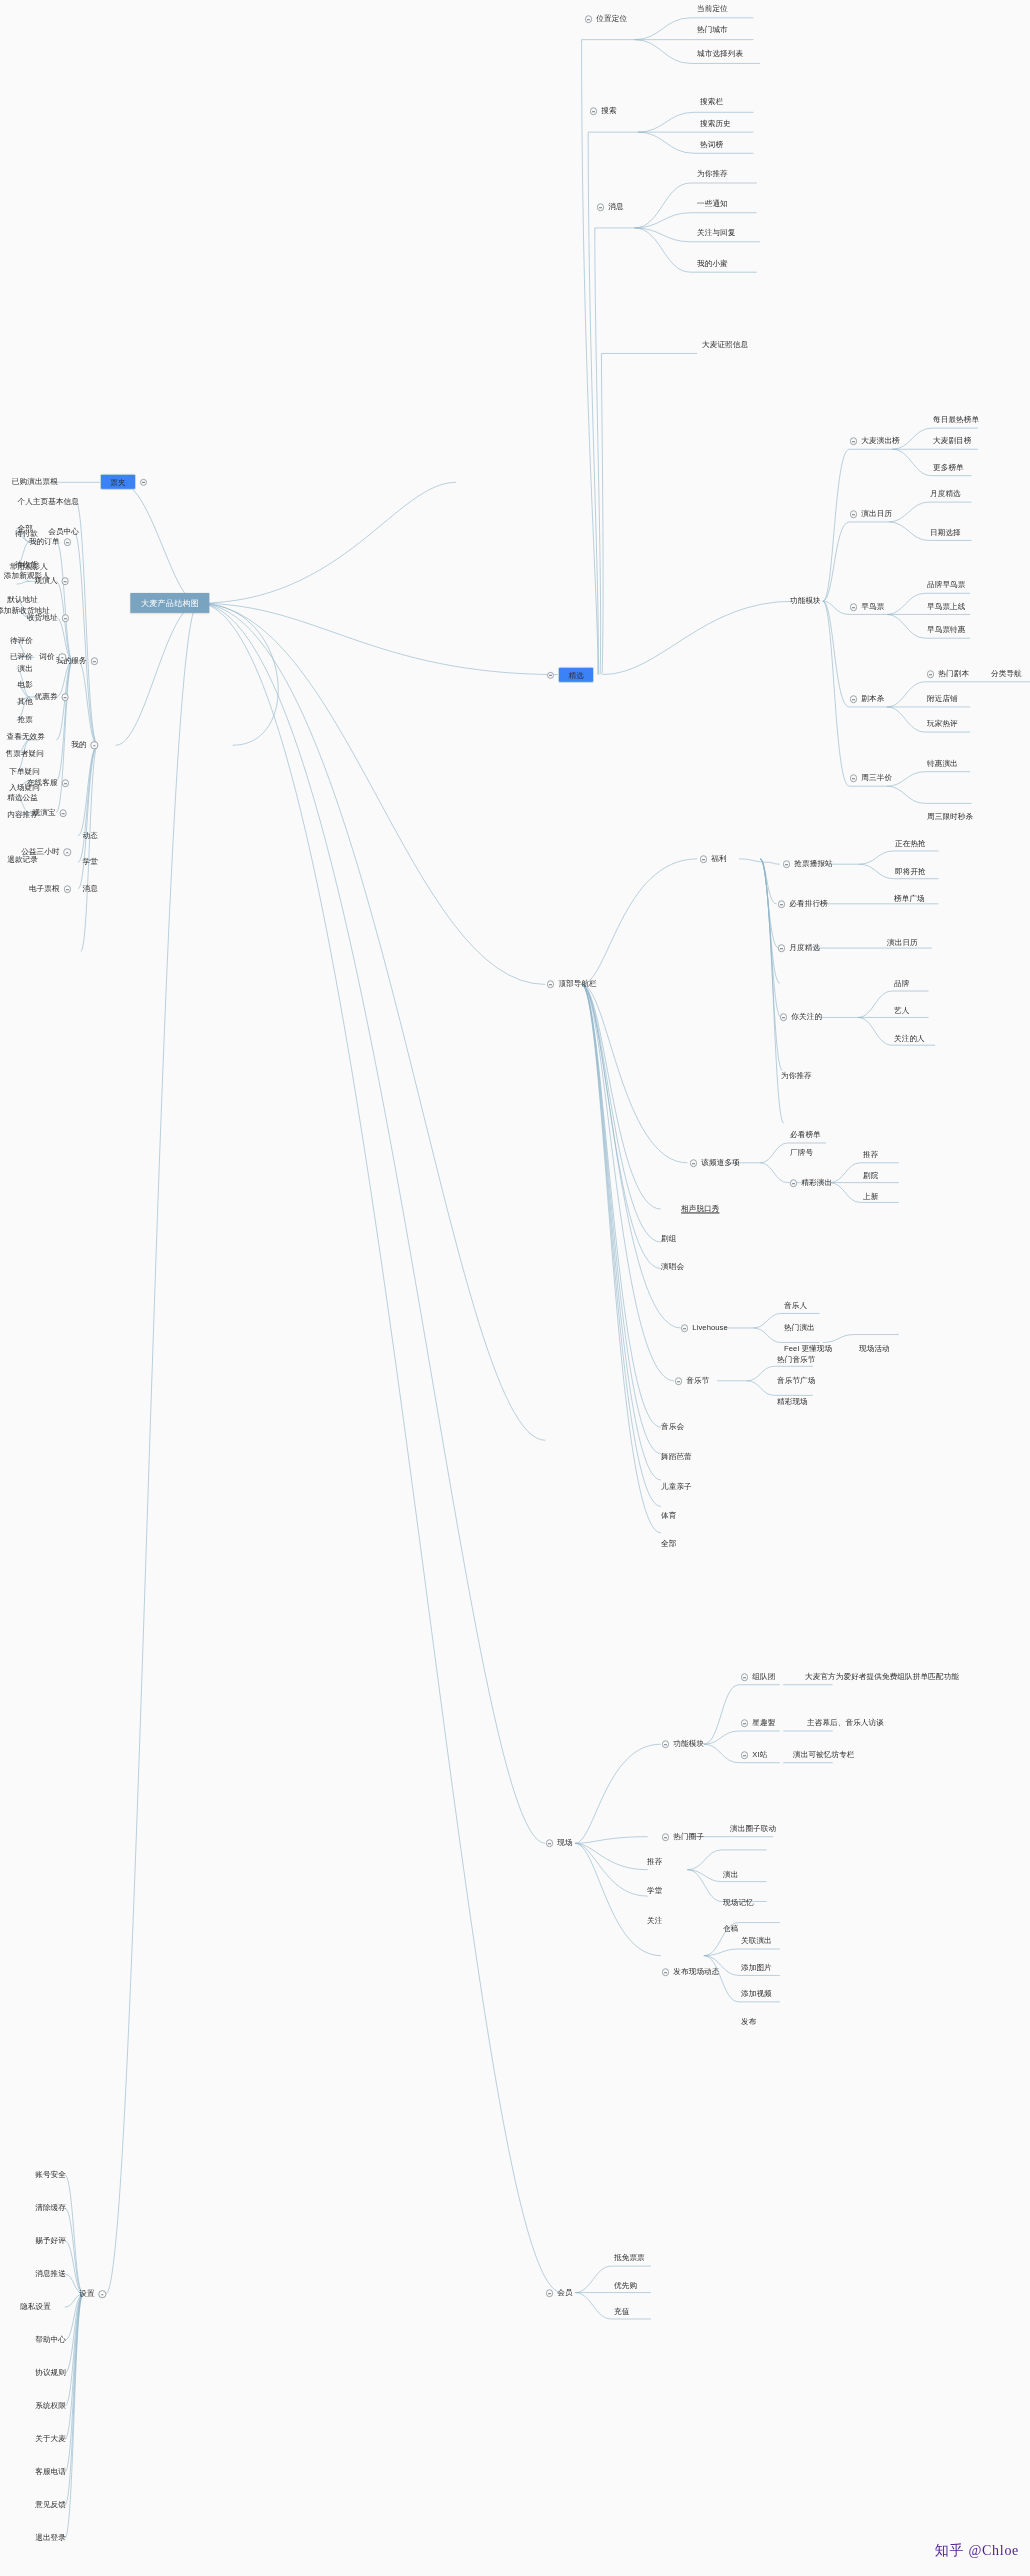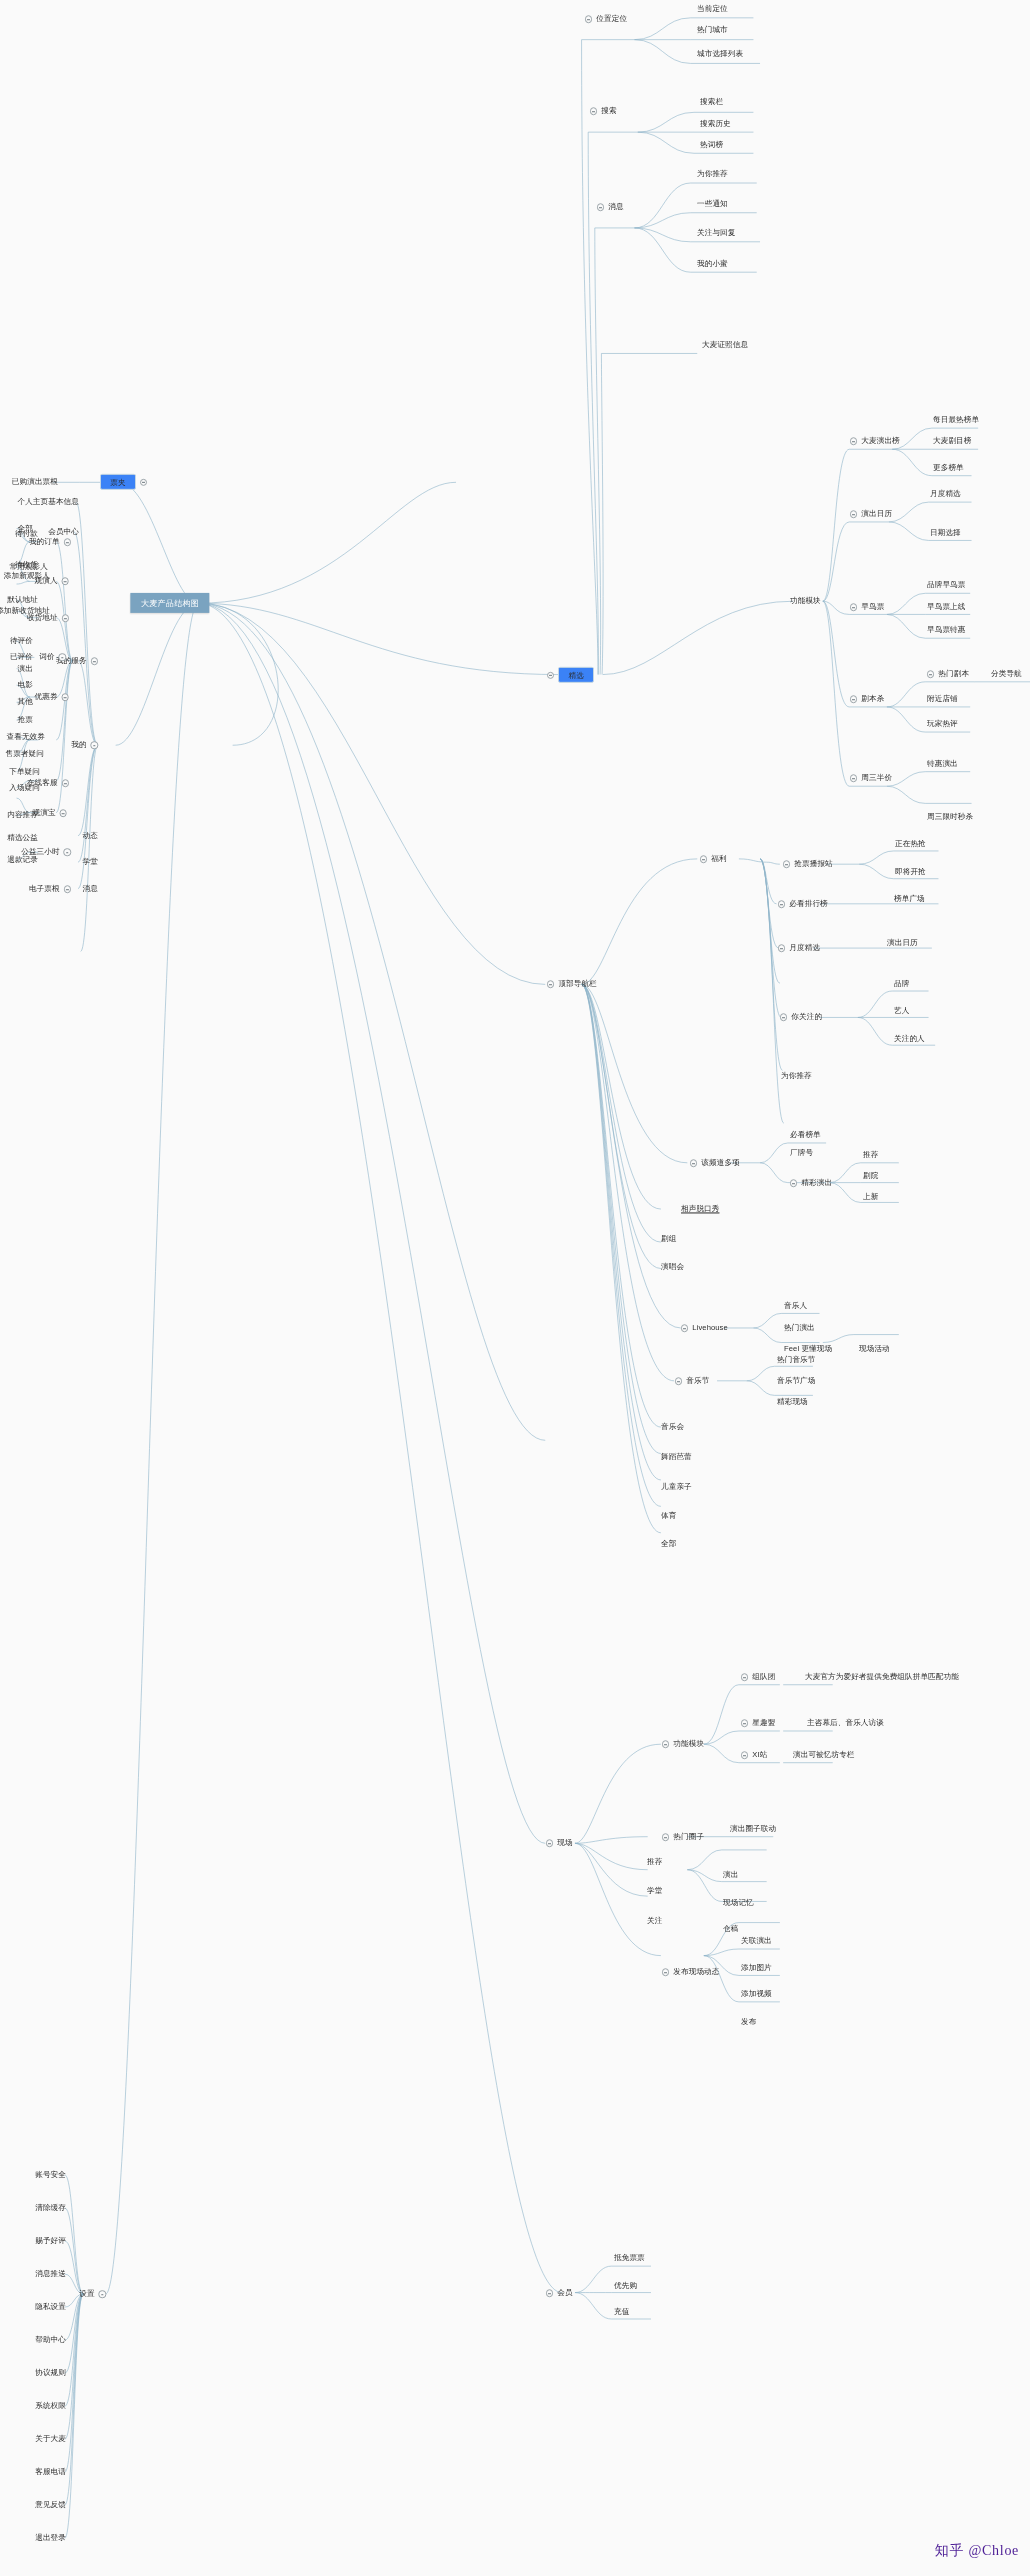--- a/index.html
+++ b/index.html
@@ -593,40 +593,40 @@
   <div class="node" style="left:40px; top:772px; transform:translate(-100%,-50%);">下单疑问</div>
   <div class="node" style="left:40px; top:788px; transform:translate(-100%,-50%);">入场疑问</div>
 
   <div class="node rtl" style="left:67px; top:813px; transform:translate(-100%,-50%);">
     <span class="lbl">观演宝</span><span class="toggle"></span>
   </div>
 
   <div class="node rtl" style="left:71px; top:852px; transform:translate(-100%,-50%);">
     <span class="lbl">公益三小时</span><span class="toggle"></span>
   </div>
-  <div class="node" style="left:38px; top:798px; transform:translate(-100%,-50%);margin-top:40px;">精选公益</div>
+  <div class="node" style="left:38px; top:798px; transform:translate(-100%,-50%);">精选公益</div>
   <div class="node" style="left:38px; top:815px; transform:translate(-100%,-50%);">内容推荐</div>
 
   <div class="node rtl" style="left:71px; top:889px; transform:translate(-100%,-50%);">
     <span class="lbl">电子票根</span><span class="toggle"></span>
   </div>
   <div class="node" style="left:38px; top:860px; transform:translate(-100%,-50%);">退款记录</div>
 
   <div class="node" style="left:98px; top:836px; transform:translate(-100%,-50%);">动态</div>
   <div class="node" style="left:98px; top:862px; transform:translate(-100%,-50%);">学堂</div>
   <div class="node" style="left:98px; top:889px; transform:translate(-100%,-50%);">消息</div>
 
   <div class="node rtl" style="left:106px; top:2294px; transform:translate(-100%,-50%);">
     <span class="lbl">设置</span><span class="toggle"></span>
   </div>
   <div class="node" style="left:66px; top:2175px; transform:translate(-100%,-50%);">账号安全</div>
   <div class="node" style="left:66px; top:2208px; transform:translate(-100%,-50%);">清除缓存</div>
   <div class="node" style="left:66px; top:2241px; transform:translate(-100%,-50%);">赐予好评</div>
   <div class="node" style="left:66px; top:2274px; transform:translate(-100%,-50%);">消息推送</div>
-  <div class="node" style="left:66px; top:2307px; transform:translate(-100%,-50%);">隐私设置</div>
+  <div class="node" style="left:51px; top:2307px; transform:translate(-100%,-50%);">隐私设置</div>
   <div class="node" style="left:66px; top:2340px; transform:translate(-100%,-50%);">帮助中心</div>
   <div class="node" style="left:66px; top:2373px; transform:translate(-100%,-50%);">协议规则</div>
   <div class="node" style="left:66px; top:2406px; transform:translate(-100%,-50%);">系统权限</div>
   <div class="node" style="left:66px; top:2439px; transform:translate(-100%,-50%);">关于大麦</div>
   <div class="node" style="left:66px; top:2472px; transform:translate(-100%,-50%);">客服电话</div>
   <div class="node" style="left:66px; top:2505px; transform:translate(-100%,-50%);">意见反馈</div>
   <div class="node" style="left:66px; top:2538px; transform:translate(-100%,-50%);">退出登录</div>
 
   <div class="watermark">知乎 @Chloe</div>
 

